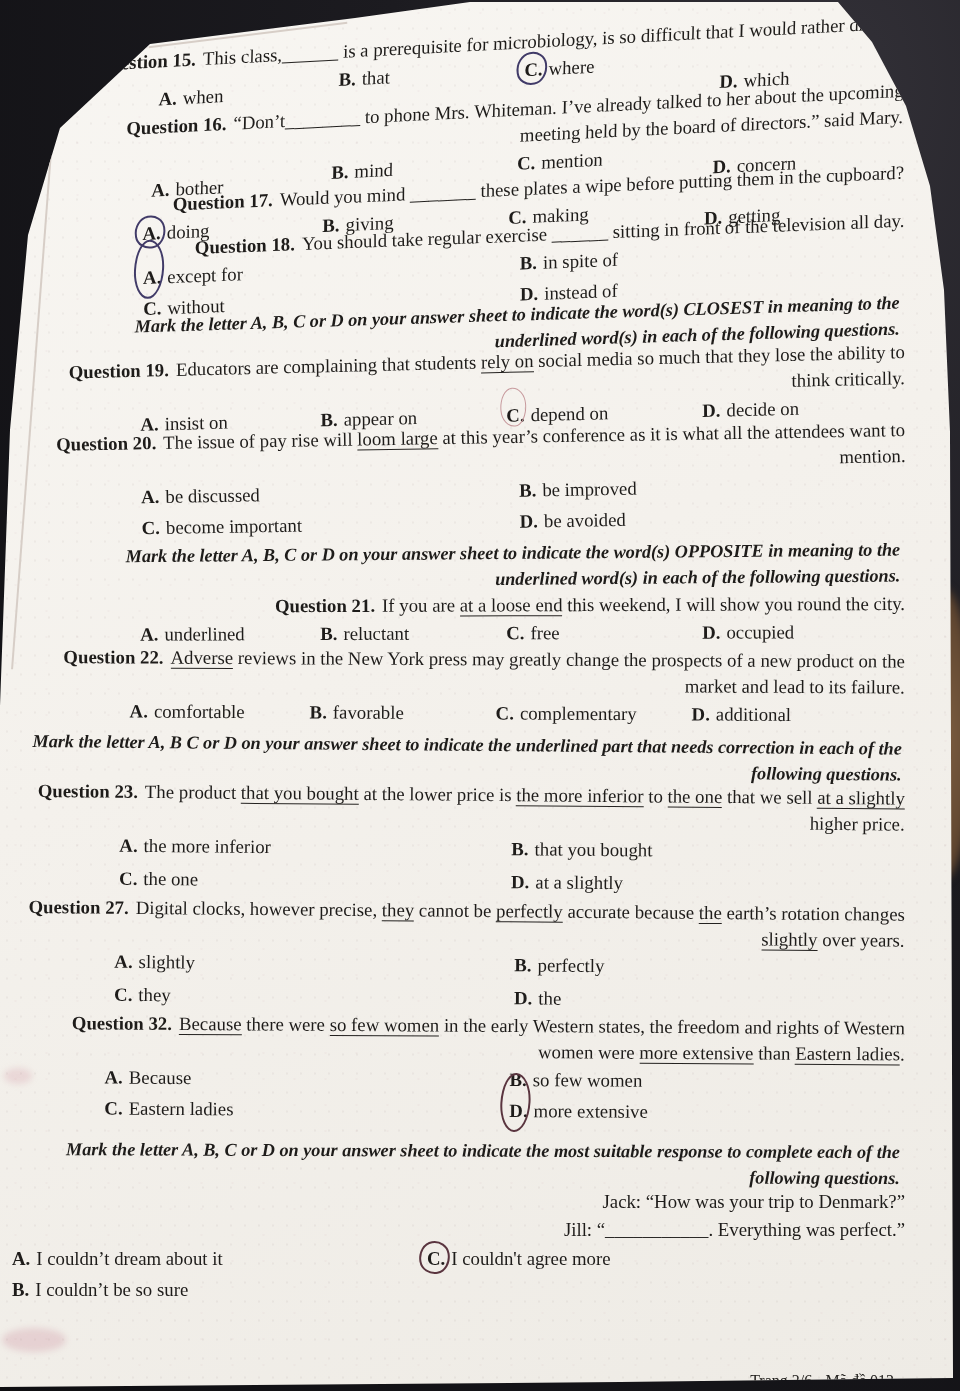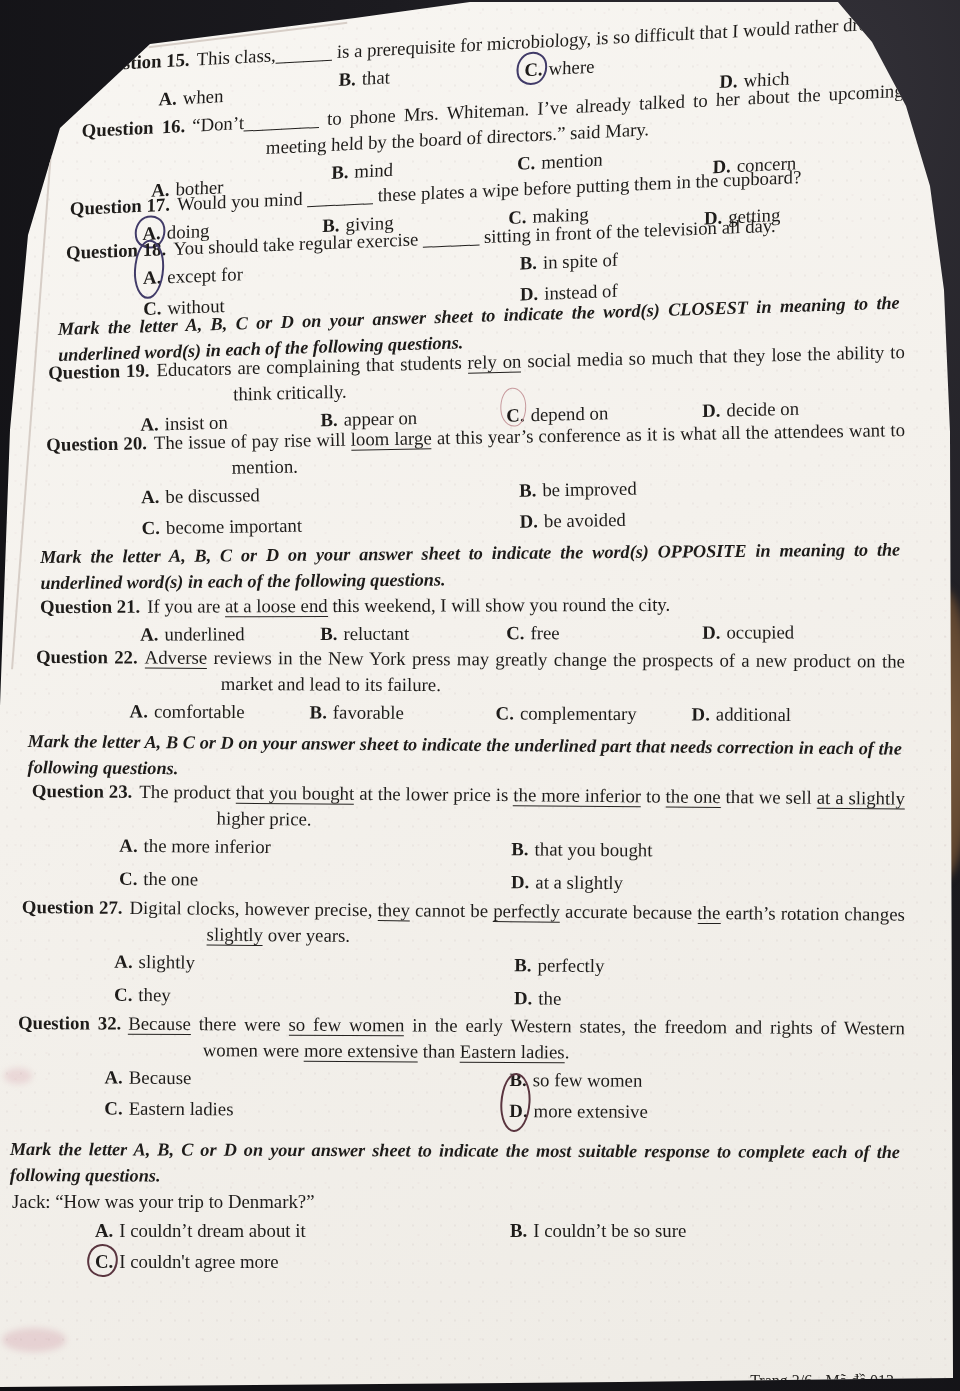--- a/index.html
+++ b/index.html
@@ -25,21 +25,21 @@
     clip-path:polygon(0px 706px,10px 430px,28px 235px,60px 128px,150px 44px,355px 18px,470px 2px,838px 2px,872px 42px,906px 106px,930px 186px,944px 290px,950px 432px,953px 1378px,620px 1382px,0px 1387px);
   }
   .edge-line{position:absolute;background:#d7cec7;z-index:2;}
   .el-left{left:31px;top:138px;width:2px;height:532px;transform:rotate(4.3deg);}
   .el-top{left:148px;top:34px;width:200px;height:2px;transform:rotate(-7deg);}
   .smudge{position:absolute;z-index:2;border-radius:50%;}
   .smudge-1{left:4px;top:1068px;width:28px;height:16px;background:rgba(200,120,140,.20);filter:blur(3px);}
   .smudge-2{left:2px;top:1328px;width:64px;height:24px;background:rgba(190,110,130,.22);filter:blur(3px);}
   .content{position:absolute;inset:0;z-index:3;}
   .sec{position:absolute;transform-origin:0 0;font-size:18.8px;line-height:26px;}
-  .sec p{margin:0;}
+  .sec p{margin:0;text-align:right;}
   .qbody{text-align:justify;padding-left:185px;text-indent:-185px;}
   .qlabel{font-weight:bold;margin-right:7px;white-space:nowrap;}
   .i{font-style:italic;}
   .u{border-bottom:1.6px solid #242220;}
   .instruction{font-weight:bold;font-style:italic;font-size:18.2px;text-align:justify;}
   .dialog{margin-left:112px;line-height:28px;}
   .options{margin-top:2px;line-height:25px;}
   .options.row4{display:flex;}
   .row4 .opt:nth-child(1){width:180px;}
   .row4 .opt:nth-child(2){width:186px;}
@@ -86,21 +86,21 @@
   .sec-q16 .options{margin-left:71px;}
   .sec-q17 .options{margin-left:73px;}
   .sec-q19 .options{margin-left:92px;}
   .sec-q21 .options{margin-left:100px;}
   .sec-q22 .options{margin-left:94px;}
   .sec-q18 .options{margin-left:77px;grid-template-columns:377px 1fr;}
   .sec-q20 .options{margin-left:94px;grid-template-columns:378px 1fr;}
   .sec-q23 .options{margin-left:88px;grid-template-columns:392px 1fr;row-gap:8px;}
   .sec-q24 .options{margin-left:93px;grid-template-columns:400px 1fr;row-gap:8px;}
   .sec-q25 .options{margin-left:87px;grid-template-columns:405px 1fr;row-gap:6px;}
-  .sec-q26 .options{margin-left:83px;grid-template-columns:415px 1fr;row-gap:6px;}
+  .sec-q26 .options{grid-template-columns:415px 1fr;row-gap:6px;}
   .footer{position:absolute;right:66px;top:1372px;z-index:4;font-size:16px;color:#23211e;}
 </style>
 </head>
 <body style="--ink-blue: #413b68; --ink-maroon: #5a353f; --ink-red: #c79a9d; --brown: #7e5f42; --text: #1e1c1a;">
 
 <div class="brown-patch"></div>
 
 <div class="paper">
   <div class="edge-line el-left"></div>
   <div class="edge-line el-top"></div>
@@ -213,21 +213,22 @@
           <span class="opt"><span class="letter">B.</span><span class="otext">so few women</span></span>
           <span class="opt"><span class="letter">C.</span><span class="otext">Eastern ladies</span></span>
           <span class="opt"><span class="letter circled circ-maroon circ-tall">D.</span><span class="otext">more extensive</span></span>
         </div>
       </div>
       <div class="sec sec-instruction-response">
         <p class="instruction"><span>Mark the letter A, B, C or D on your answer sheet to indicate the most suitable response to complete each of the following questions.</span></p>
       </div>
       <div class="sec sec-q26">
         <p class="dialog"><span>Jack: “How was your trip to Denmark?”</span></p>
+        <p class="dialog"><span>Jill: “___________. Everything was perfect.”</span></p>
         <div class="options grid2">
           <span class="opt"><span class="letter">A.</span><span class="otext">I couldn’t dream about it</span></span>
+          <span class="opt"><span class="letter circled circ-maroon">C.</span><span class="otext">I couldn't agree more</span></span>
           <span class="opt"><span class="letter">B.</span><span class="otext">I couldn’t be so sure</span></span>
-          <span class="opt"><span class="letter circled circ-maroon">C.</span><span class="otext">I couldn't agree more</span></span>
         </div>
       </div>
     </div>
   <div class="footer">Trang 2/6 - Mã đề 012</div>
 </div>
 
 </body></html>

